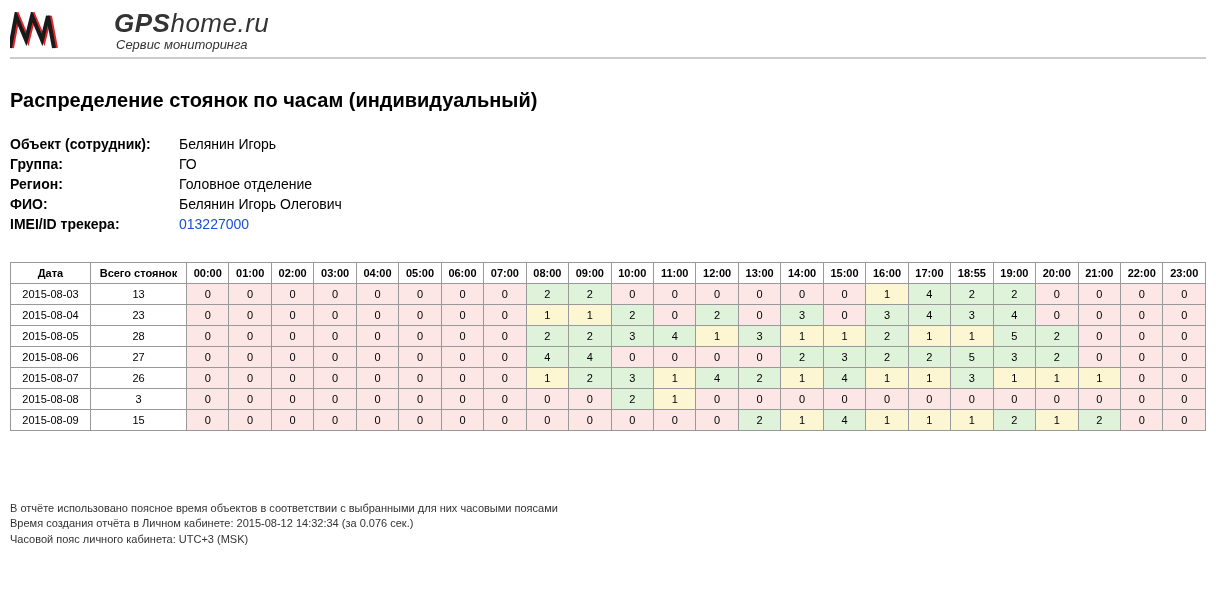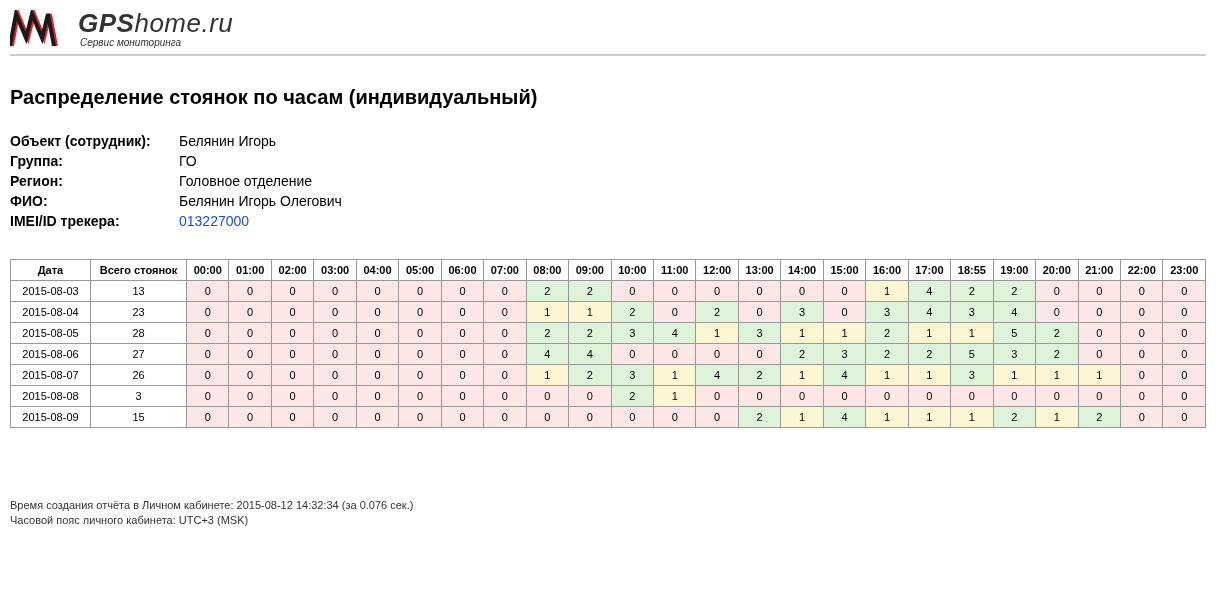--- a/index.html
+++ b/index.html
@@ -21,35 +21,36 @@
     width: 60px;
     height: 38px;
     position: relative;
     margin-right: 8px;
   }
   .logo-m svg { display:block; }
   .logo-text {
     display: flex;
     flex-direction: column;
     line-height: 1;
+    margin-left: 36px;
   }
   .logo-text .big {
     font-family: Arial, sans-serif;
     font-weight: bold;
     font-size: 26px;
     letter-spacing: 0.5px;
   }
   .logo-text .big .gps { font-style: italic; color:#333; }
   .logo-text .big .home { color:#333; font-weight:normal; font-style: italic;}
   .logo-text .big .ru { color:#333; font-weight:normal; font-style: italic;}
   .logo-text .small {
     font-family: Arial, sans-serif;
     font-style: italic;
     color: #333;
-    font-size: 10px;
+    font-size: 13px;
     margin-top: 2px;
     padding-left: 2px;
   }
   h2.page-title {
     font-size: 20px;
     font-weight: bold;
     margin: 0 0 22px 0;
   }
   table.meta {
     border-collapse: collapse;
@@ -370,15 +371,16 @@
         <td class="c-green">2</td>
         <td class="c-yellow">1</td>
         <td class="c-green">2</td>
         <td class="c-pink">0</td>
         <td class="c-pink">0</td>
       </tr>
     </tbody>
 </table>
 
 <div class="footer">
+  <div>В отчёте использовано поясное время объектов в соответствии с выбранными для них часовыми поясами</div>
   <div>Время создания отчёта в Личном кабинете: 2015-08-12 14:32:34 (за 0.076 сек.)</div>
   <div>Часовой пояс личного кабинета: UTC+3 (MSK)</div>
 </div>
 
 </body></html>

